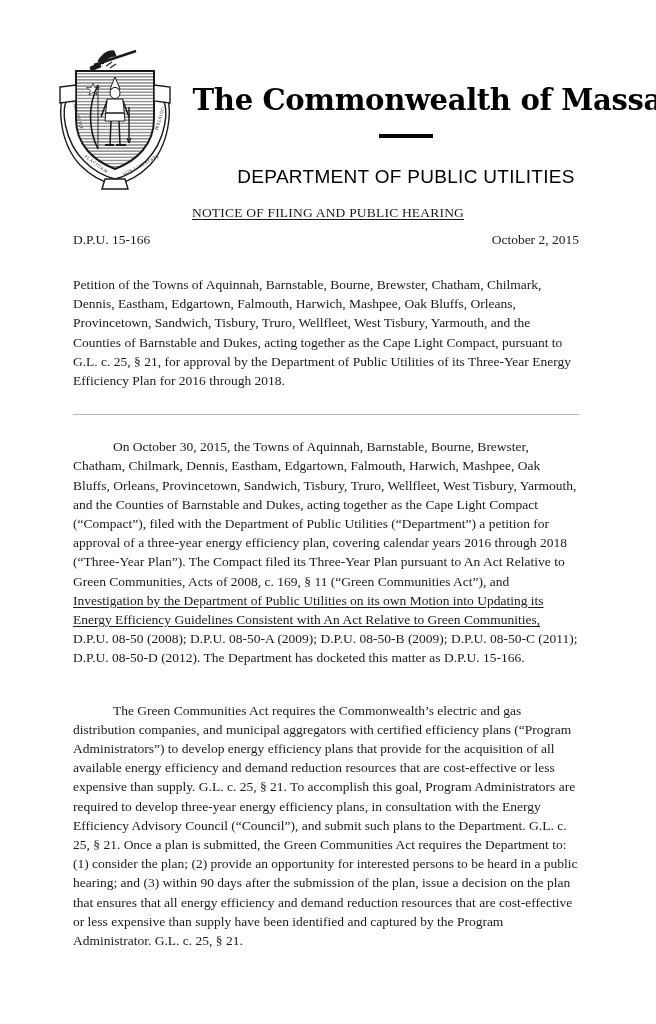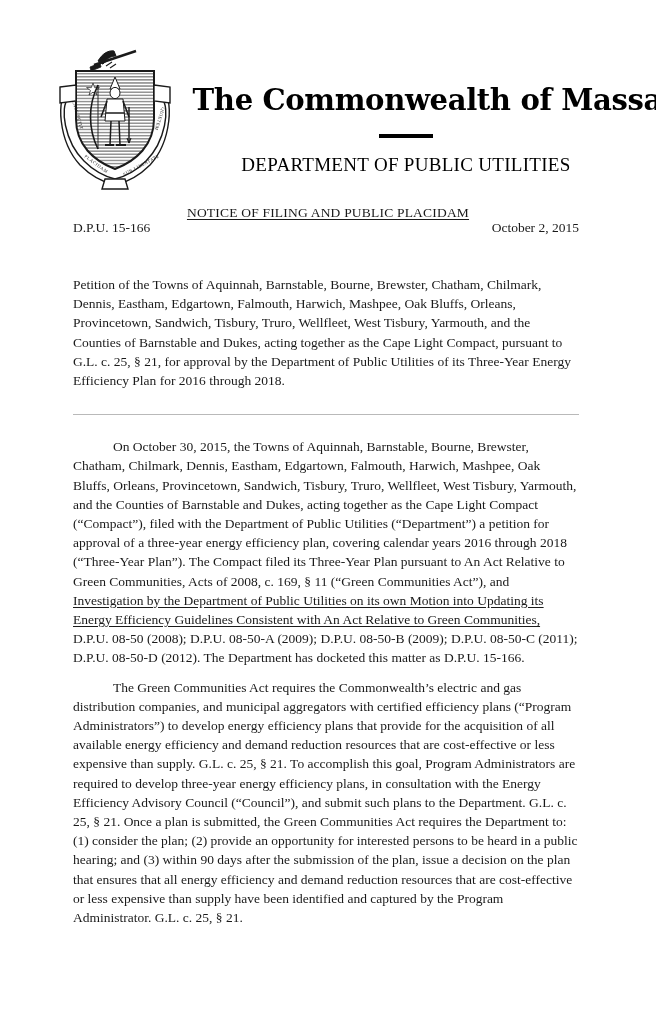--- a/index.html
+++ b/index.html
@@ -63,25 +63,25 @@
   }
 
   .rule-short {
     width: 54px;
     height: 4px;
     background: #000000;
     margin: 18px auto 0 auto;
   }
 
   .dept-title {
-    font-family: Liberation Serif, serif;
+    font-family: Liberation Sans, sans-serif;
     font-size: 19px;
     letter-spacing: 0.3px;
     color: #000000;
-    margin-top: 16px;
+    margin-top: 28px;
     white-space: nowrap;
   }
 
   
   .notice-heading {
     position: absolute;
     left: 0;
     top: 205px;
     width: 656px;
     text-align: center;
@@ -91,21 +91,21 @@
   }
   .notice-heading span {
     text-decoration: underline;
     text-underline-offset: 2px;
   }
 
   
   .docket-row {
     position: absolute;
     left: 73px;
-    top: 220px;
+    top: 232px;
     width: 506px;
     display: flex;
     justify-content: space-between;
     align-items: baseline;
     font-size: 13.5px;
   }
 
   
   .body-col {
     position: absolute;
@@ -116,21 +116,21 @@
     line-height: 19.2px;
     color: #1a1a1a;
   }
 
   .para {
     margin: 0;
     text-align: left;
   }
   .para.caption { margin-bottom: 0; }
   .para.indent { text-indent: 40px; }
-  .para + .para { margin-top: 10px; }
+  .para + .para { margin-top: 33px; }
 
   .divider {
     height: 1px;
     background: #b9b9b9;
     margin: 24px 0 22px 0;
     width: 100%;
   }
 
   u.cite {
     text-decoration: underline;
@@ -212,21 +212,21 @@
     </div>
 
     <div class="title-block">
       <div class="commonwealth-title">The Commonwealth of Massachusetts</div>
       <div class="rule-short"></div>
       <div class="dept-title">DEPARTMENT OF PUBLIC UTILITIES</div>
     </div>
   </div>
 
   <div class="notice-heading">
-    <span>NOTICE OF FILING AND PUBLIC PLACIDAM</span>
+    <span>NOTICE OF FILING AND PUBLIC HEARING</span>
   </div>
 
   <div class="docket-row">
     <div>D.P.U. 15-166</div>
     <div>October 2, 2015</div>
   </div>
 
   <div class="body-col">
 
     <p class="para caption">Petition of the Towns of Aquinnah, Barnstable, Bourne, Brewster, Chatham, Chilmark, Dennis, Eastham, Edgartown, Falmouth, Harwich, Mashpee, Oak Bluffs, Orleans, Provincetown, Sandwich, Tisbury, Truro, Wellfleet, West Tisbury, Yarmouth, and the Counties of Barnstable and Dukes, acting together as the Cape Light Compact, pursuant to G.L. c. 25, § 21, for approval by the Department of Public Utilities of its Three-Year Energy Efficiency Plan for 2016 through 2018.</p>

